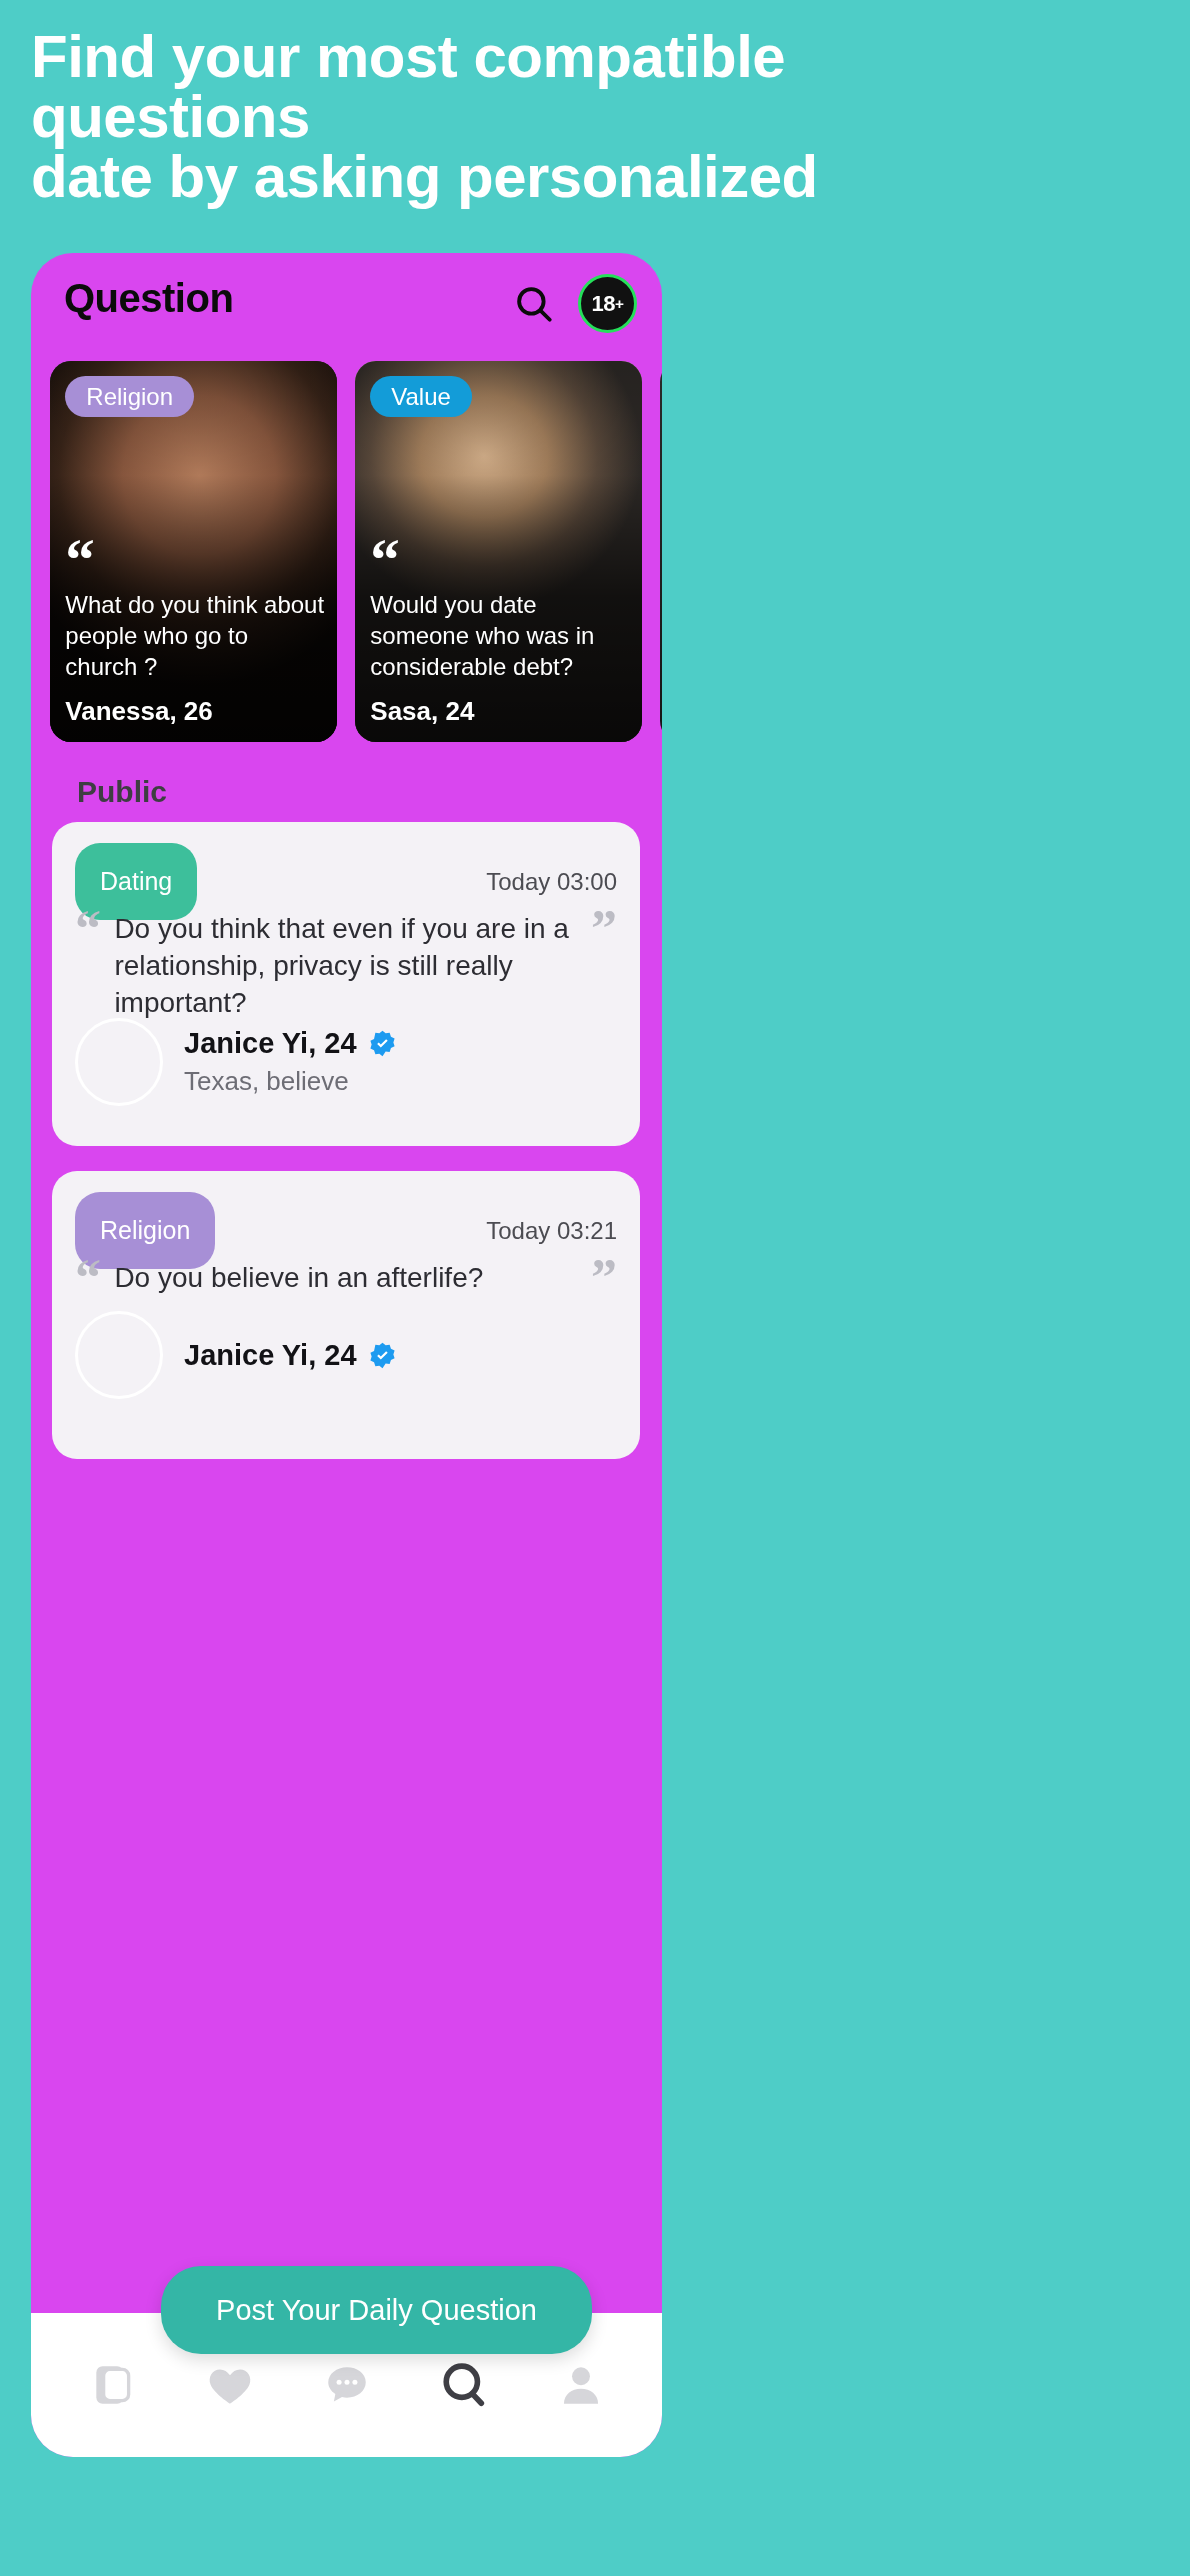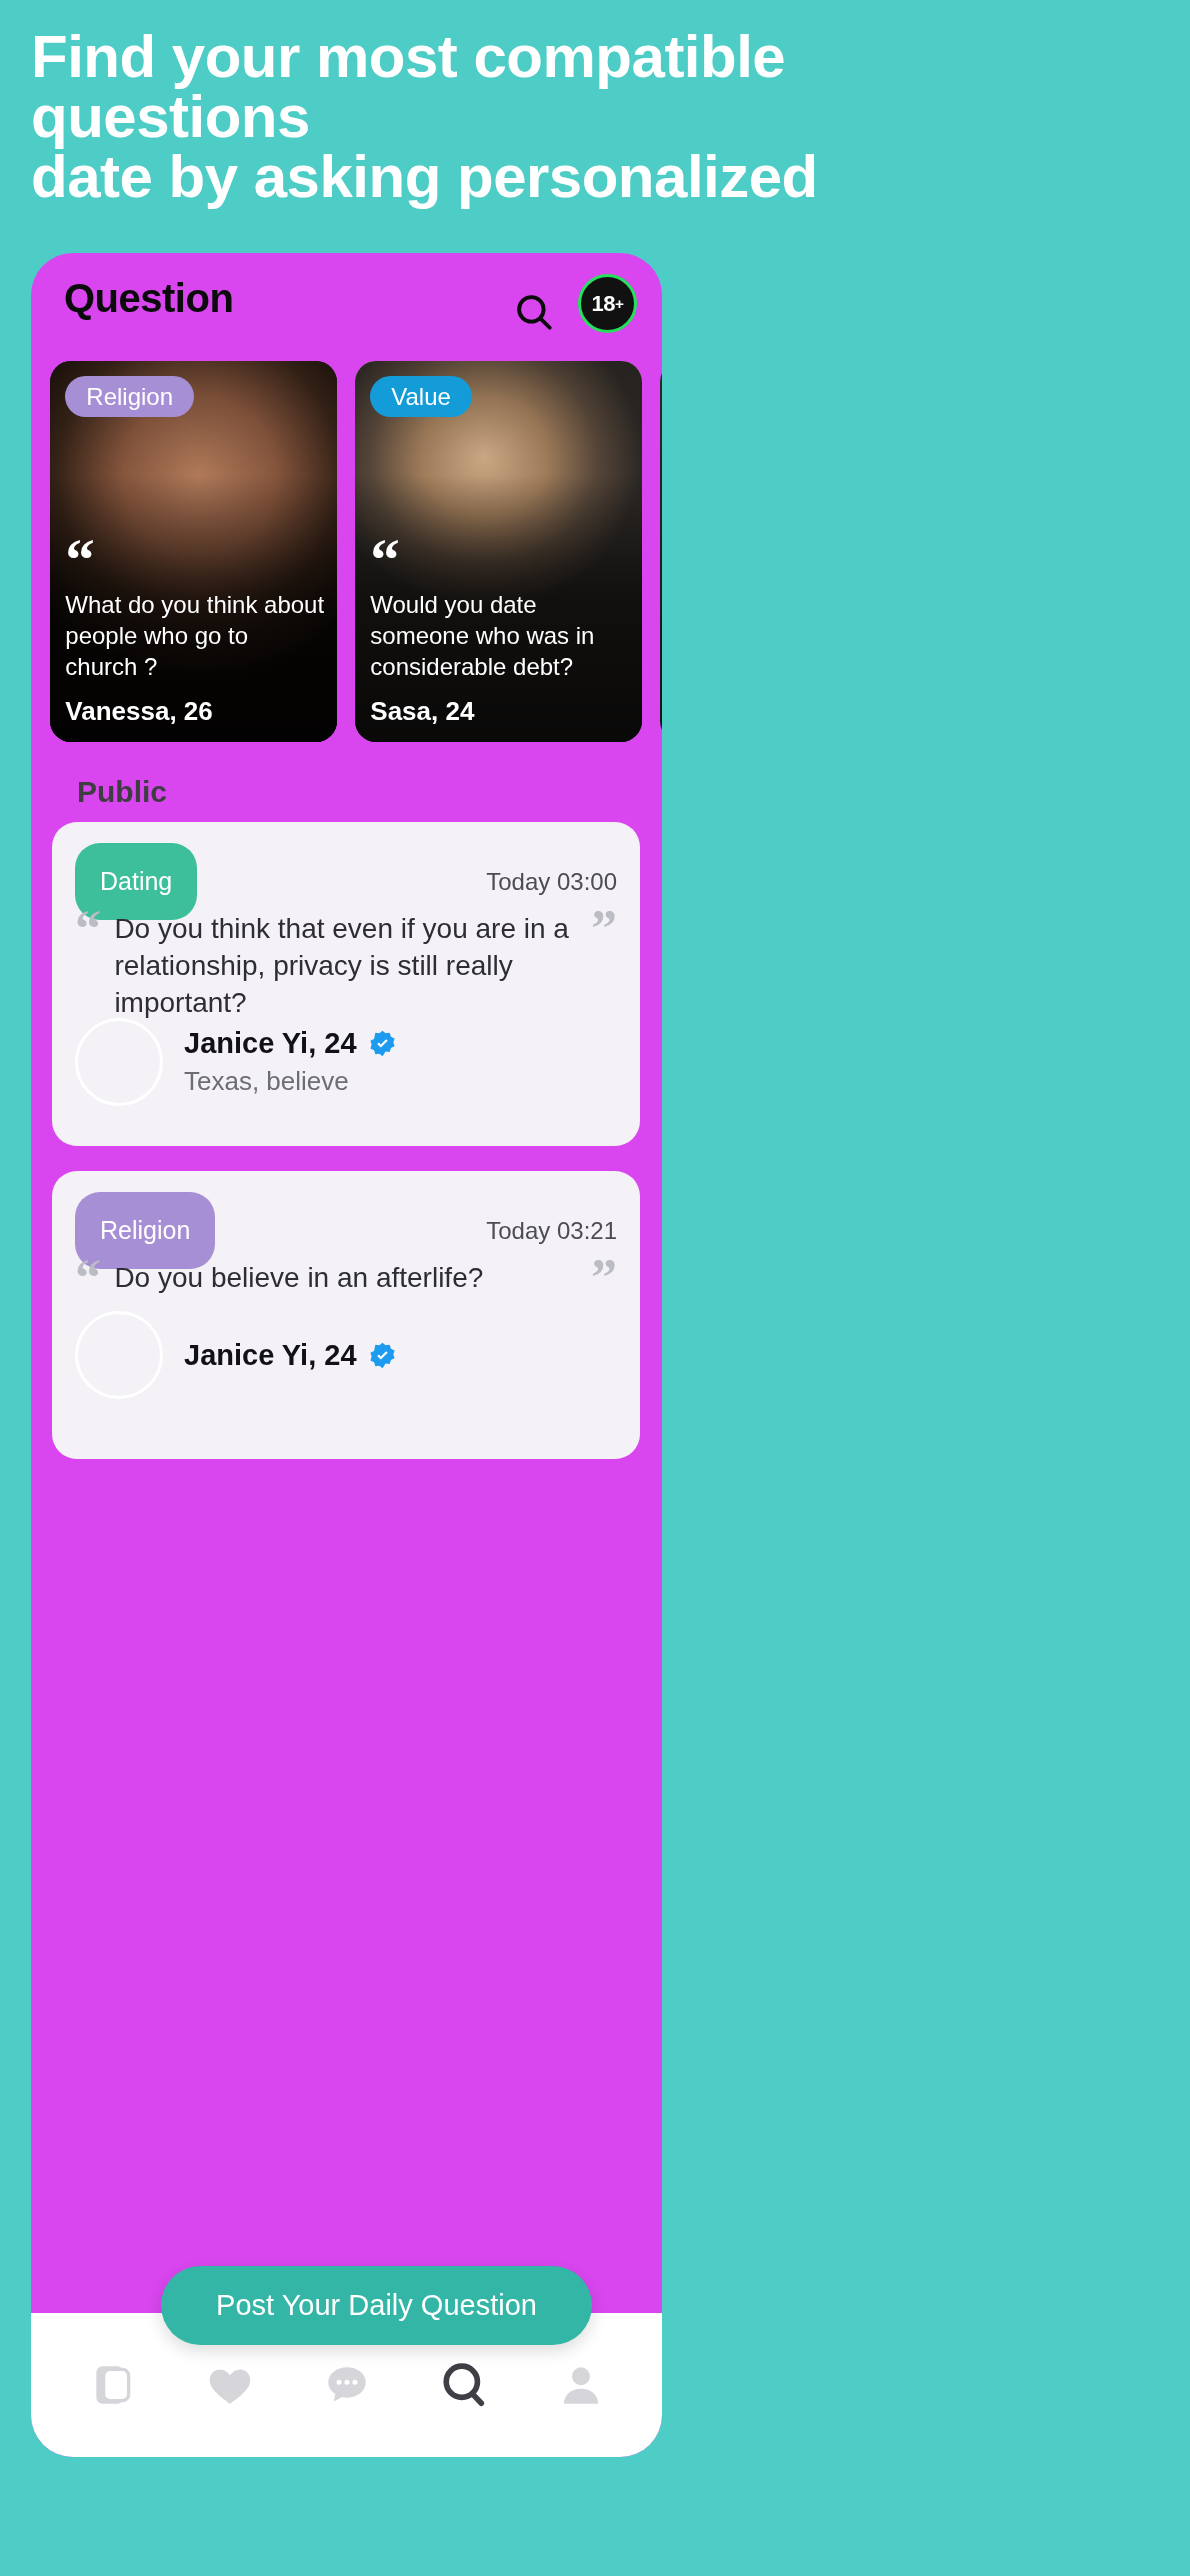--- a/index.html
+++ b/index.html
@@ -39,21 +39,21 @@
     width: 631px; height: 107px;
     display: flex; align-items: center;
   }
   .app-title {
     position: absolute; left: 33px; top: 23px;
     font-size: 40px; font-weight: bold; color: #0b0b0b;
     letter-spacing: -0.5px;
   }
   .hdr-icons {
     position: absolute; right: 25px; top: 21px;
-    display: flex; align-items: flex-end; gap: 23px;
+    display: flex; align-items: center; gap: 23px;
   }
   .search-icon { width: 42px; height: 42px; display:block; }
   .badge18 {
     width: 59px; height: 59px; border-radius: 50%;
     background: #111111;
     border: 3.8px solid #25E05A;
     display: flex; align-items: center; justify-content: center;
     color: #ffffff; font-weight: bold; font-size: 22px;
     letter-spacing: -0.5px;
   }
@@ -184,21 +184,21 @@
   .pname {
     font-size: 29px; font-weight: bold; color: #121216;
     display: flex; align-items: center; gap: 11.5px;
   }
   .verified { width: 29px; height: 29px; display:block; }
   .pmeta { font-size: 26px; color: #6d6d75; }
 
   
   .cta {
     position: absolute; left: 130px; top: 2013px;
-    width: 431px; height: 79px;
+    width: 431px; height: 88px;
     background: #34b6a6;
     border-radius: 40px;
     display: flex; align-items: center; justify-content: center;
     color: #ffffff; font-size: 29px;
     box-shadow: 0 5.8px 17px rgba(0,0,0,0.14);
     z-index: 10;
   }
 
   
   .bottom-nav {

